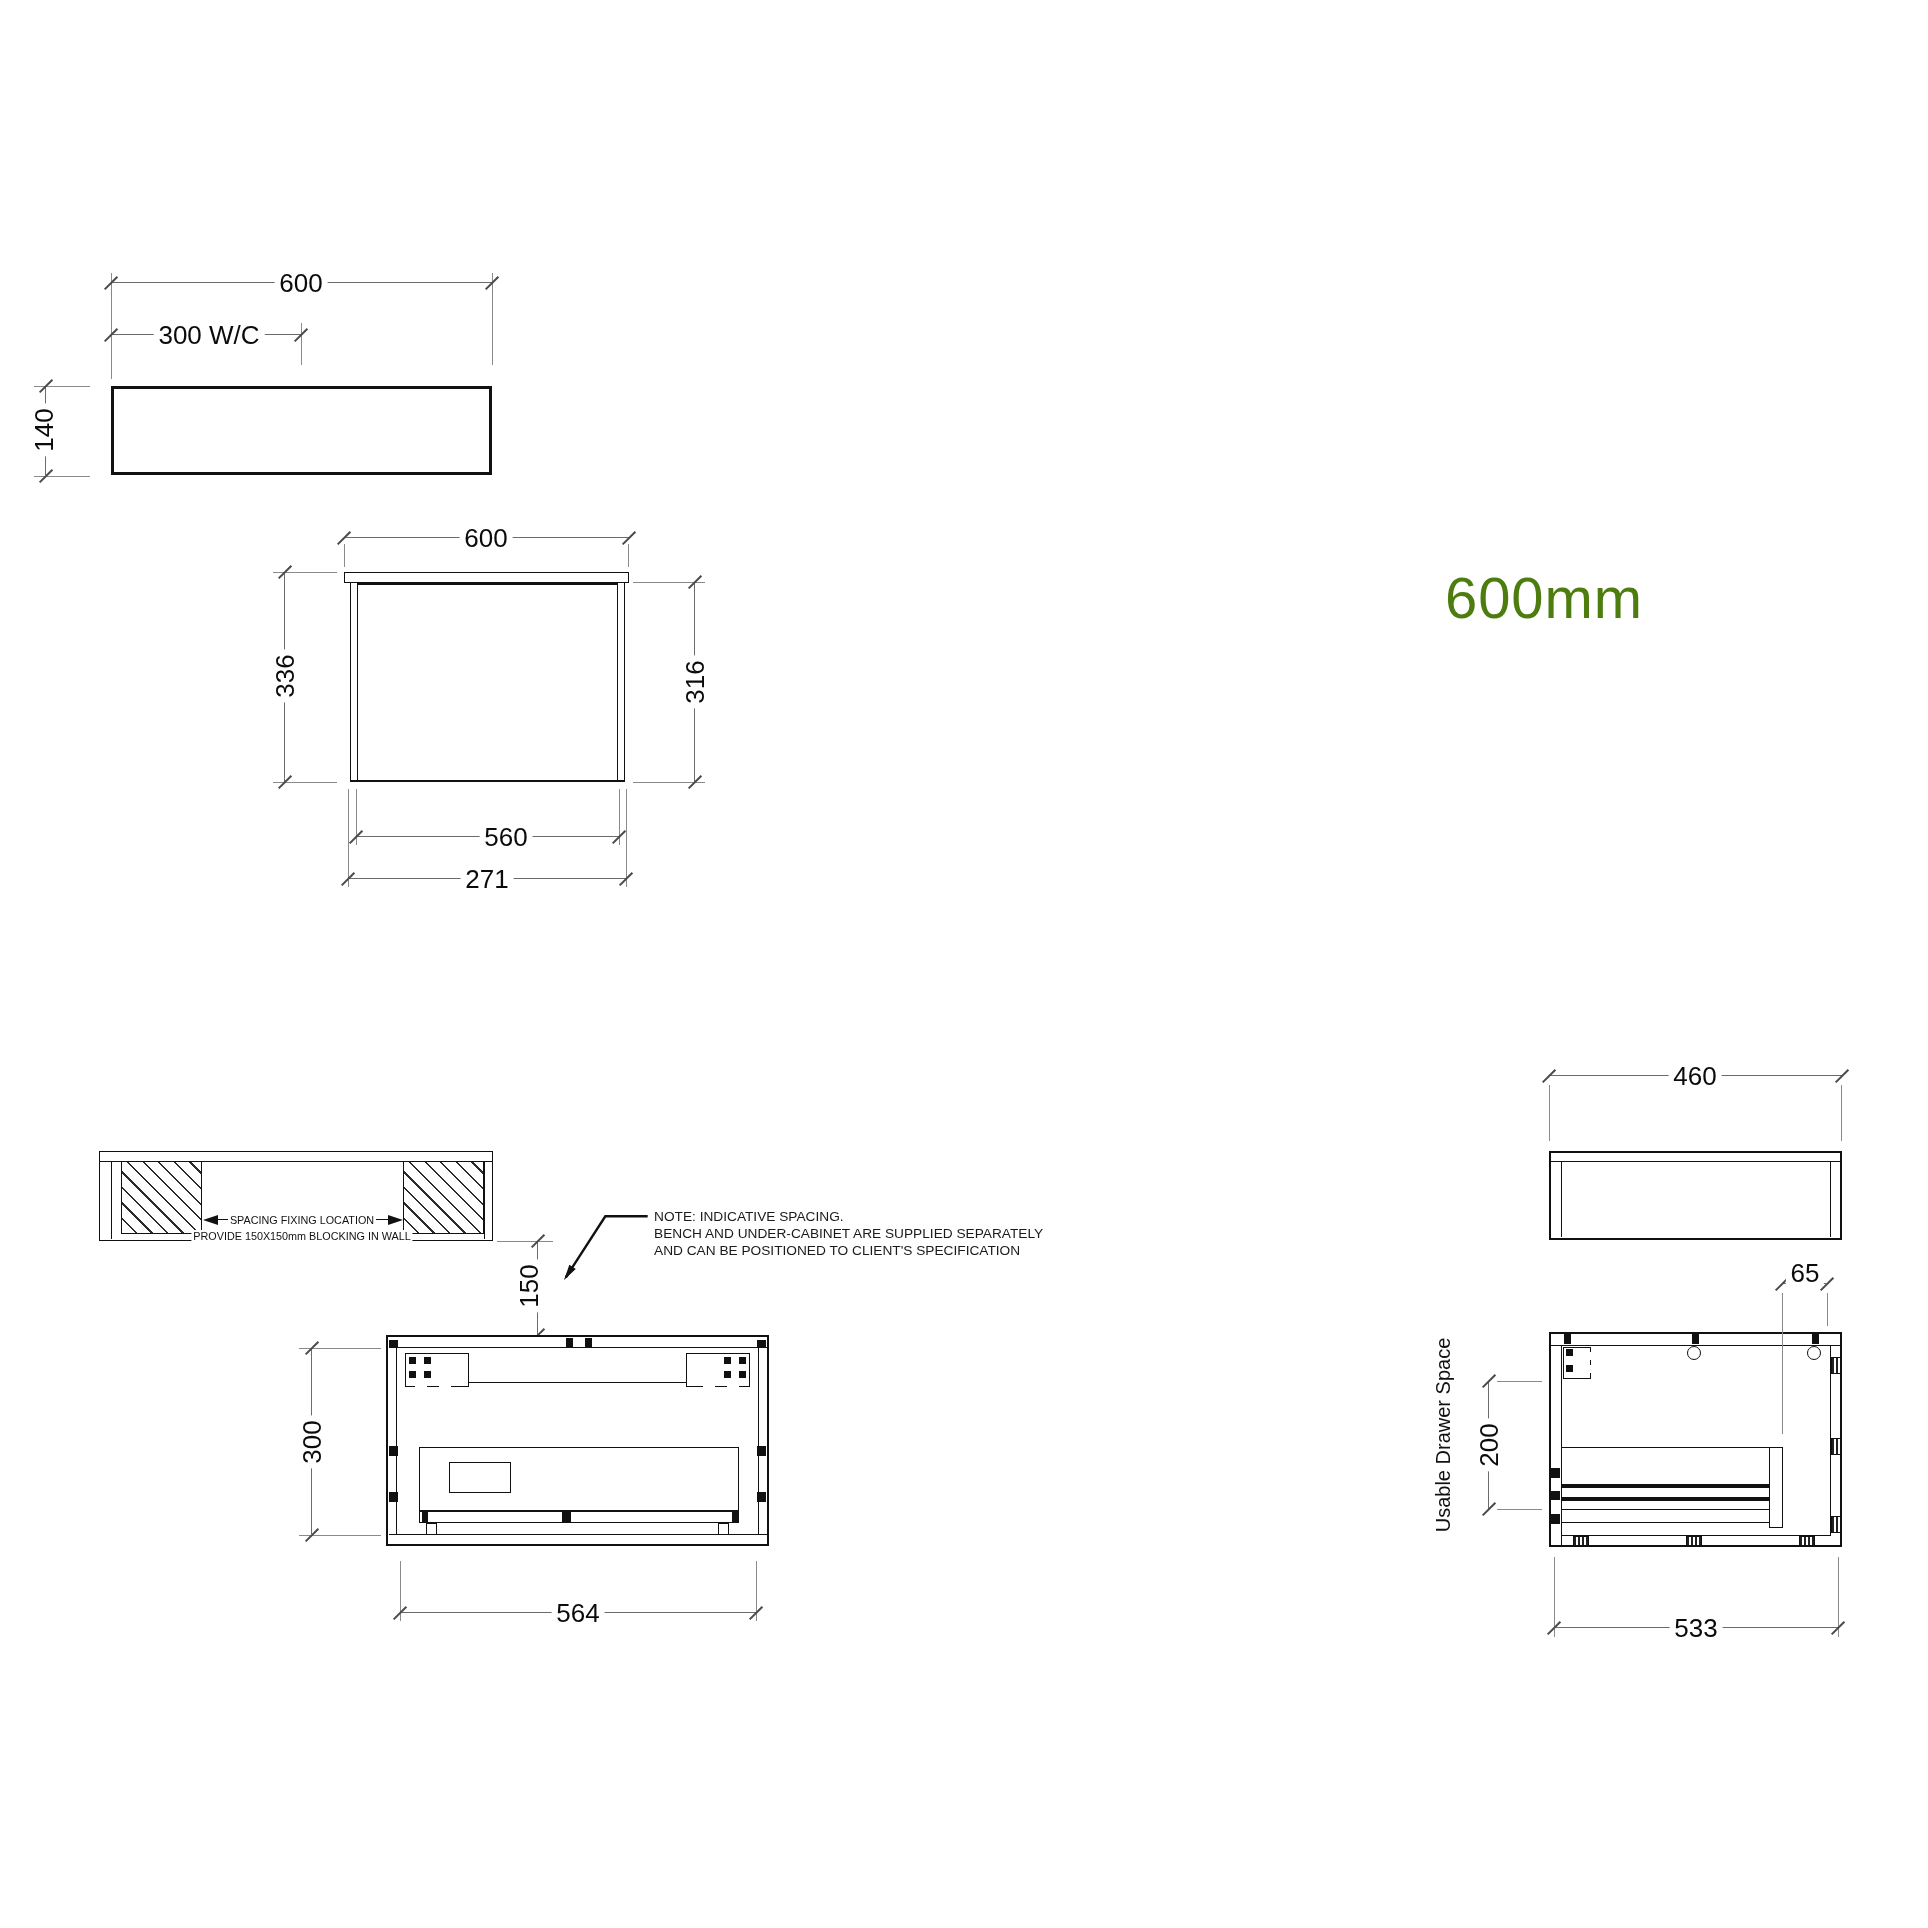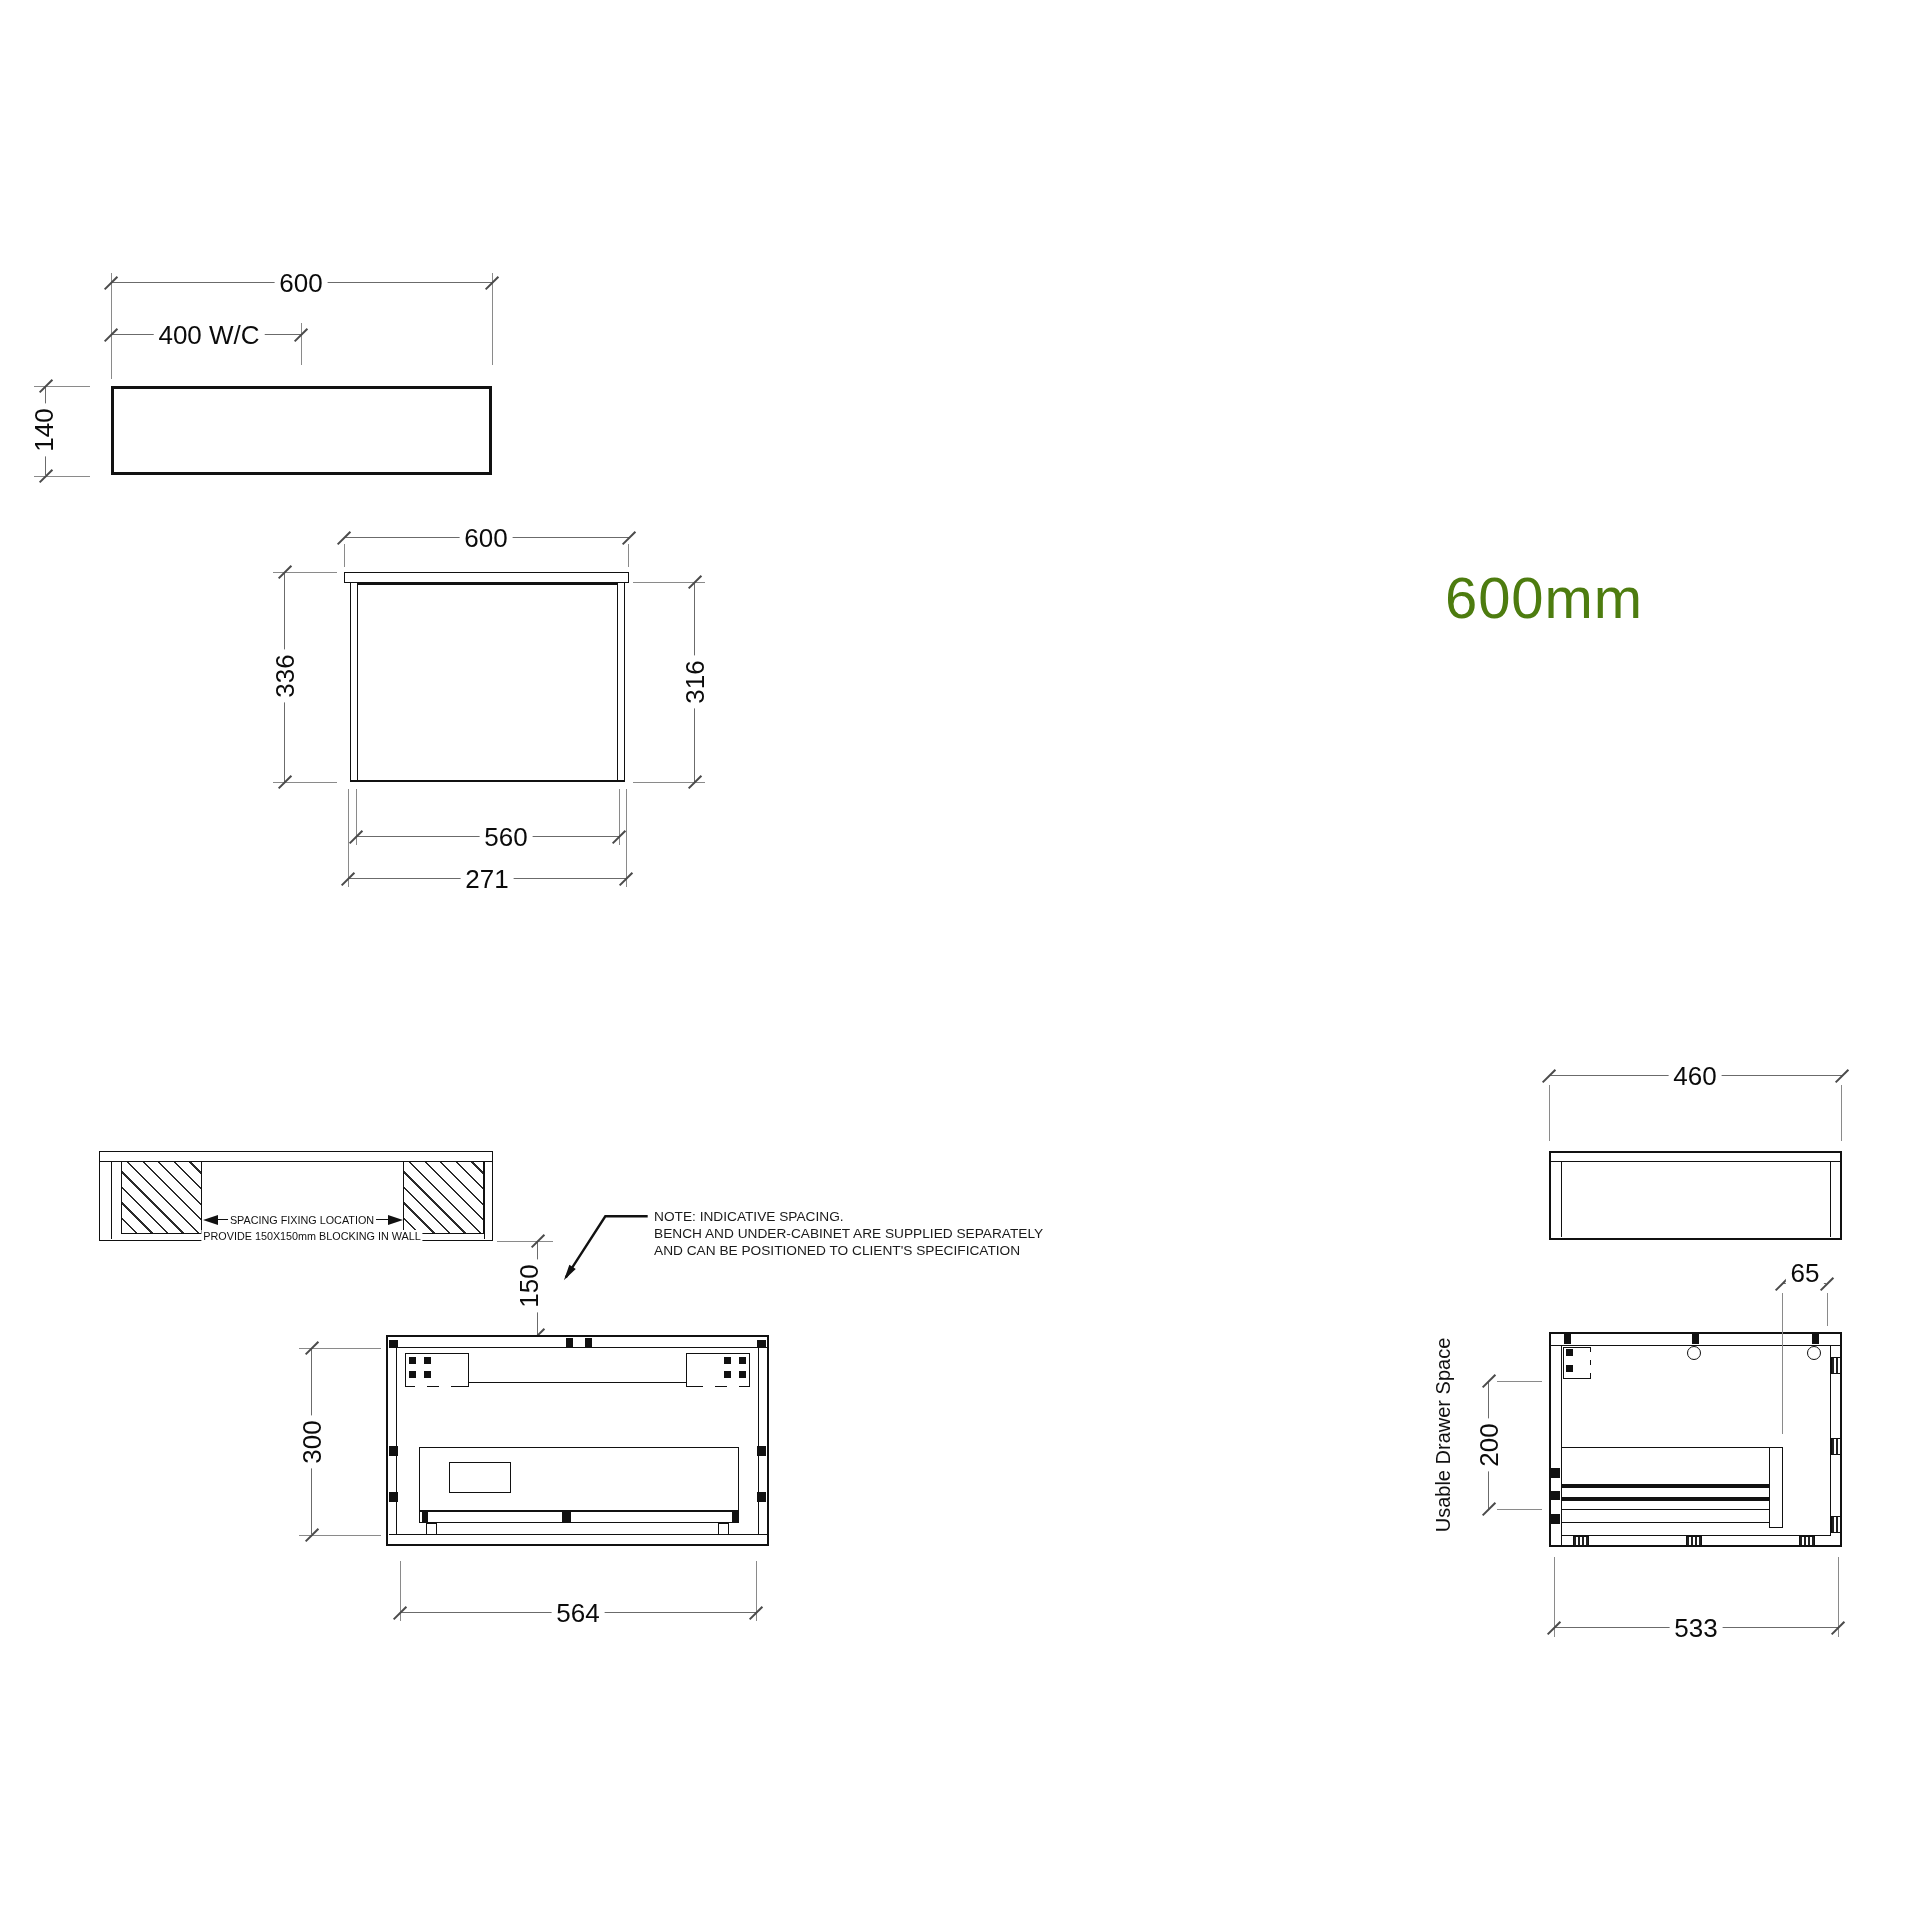--- a/index.html
+++ b/index.html
@@ -47,21 +47,21 @@
   <div class="ext" style="left:301px;top:323px;width:1.4px;height:42px;"></div>
 
   <div class="dl" style="left:111px;top:282px;width:381px;height:1.4px;"></div>
   <div class="tk" style="left:111px;top:283px;"></div>
   <div class="tk" style="left:492px;top:283px;"></div>
   <div class="dt" style="left:301px;top:283px;">600</div>
 
   <div class="dl" style="left:111px;top:334px;width:190px;height:1.4px;"></div>
   <div class="tk" style="left:111px;top:335px;"></div>
   <div class="tk" style="left:301px;top:335px;"></div>
-  <div class="dt" style="left:209px;top:335px;">400 W/C</div>
+  <div class="dt" style="left:209px;top:335px;">300 W/C</div>
 
   <div class="ext" style="left:34px;top:386px;width:56px;height:1.4px;"></div>
   <div class="ext" style="left:34px;top:476px;width:56px;height:1.4px;"></div>
   <div class="dl" style="left:45px;top:386px;width:1.4px;height:89px;"></div>
   <div class="tk" style="left:46px;top:386px;"></div>
   <div class="tk" style="left:46px;top:476px;"></div>
   <div class="dtv" style="left:44px;top:430px;">140</div>
 
   <div class="ext" style="left:344px;top:544px;width:1.4px;height:22.6px;"></div>
   <div class="ext" style="left:628px;top:544px;width:1.4px;height:22.6px;"></div>
@@ -111,21 +111,21 @@
   <div class="ln" style="left:111px;top:1162px;width:1.4px;height:77px;"></div>
   <div class="ln" style="left:484px;top:1162px;width:1.4px;height:77px;"></div>
   <div class="hatch" style="left:121px;top:1161px;width:81px;height:73px;"></div>
   <div class="hatch" style="left:403px;top:1161px;width:81px;height:73px;"></div>
 
   <div class="arr-l" style="left:203px;top:1215px;"></div>
   <div class="dl" style="left:217px;top:1219px;width:22.6px;height:1.4px;background:#111;"></div>
   <div class="arr-r" style="left:388px;top:1215px;"></div>
   <div class="dl" style="left:365px;top:1219px;width:22.6px;height:1.4px;background:#111;"></div>
   <div class="walltxt" style="left:302px;top:1220px;">SPACING FIXING LOCATION</div>
-  <div class="walltxt" style="left:312px;top:1236px;">PROVIDE 150X150mm BLOCKING IN WALL</div>
+  <div class="walltxt" style="left:302px;top:1236px;">PROVIDE 150X150mm BLOCKING IN WALL</div>
 
   <div class="ext" style="left:497px;top:1241px;width:56px;height:1.4px;"></div>
   <div class="dl" style="left:537px;top:1241px;width:1.4px;height:94px;"></div>
   <div class="tk" style="left:538px;top:1241px;"></div>
   <div class="tk" style="left:538px;top:1335px;"></div>
   <div class="dtv" style="left:529px;top:1286px;">150</div>
 
   <svg width="1928" height="1928" viewBox="0 0 2048 2048">
     <path d="M688 1292 H643 L601 1357" fill="none" stroke="#111" stroke-width="2.5"></path>
     <polygon points="599,1360 604.8,1343.5 611.6,1347.9" fill="#111"></polygon>

